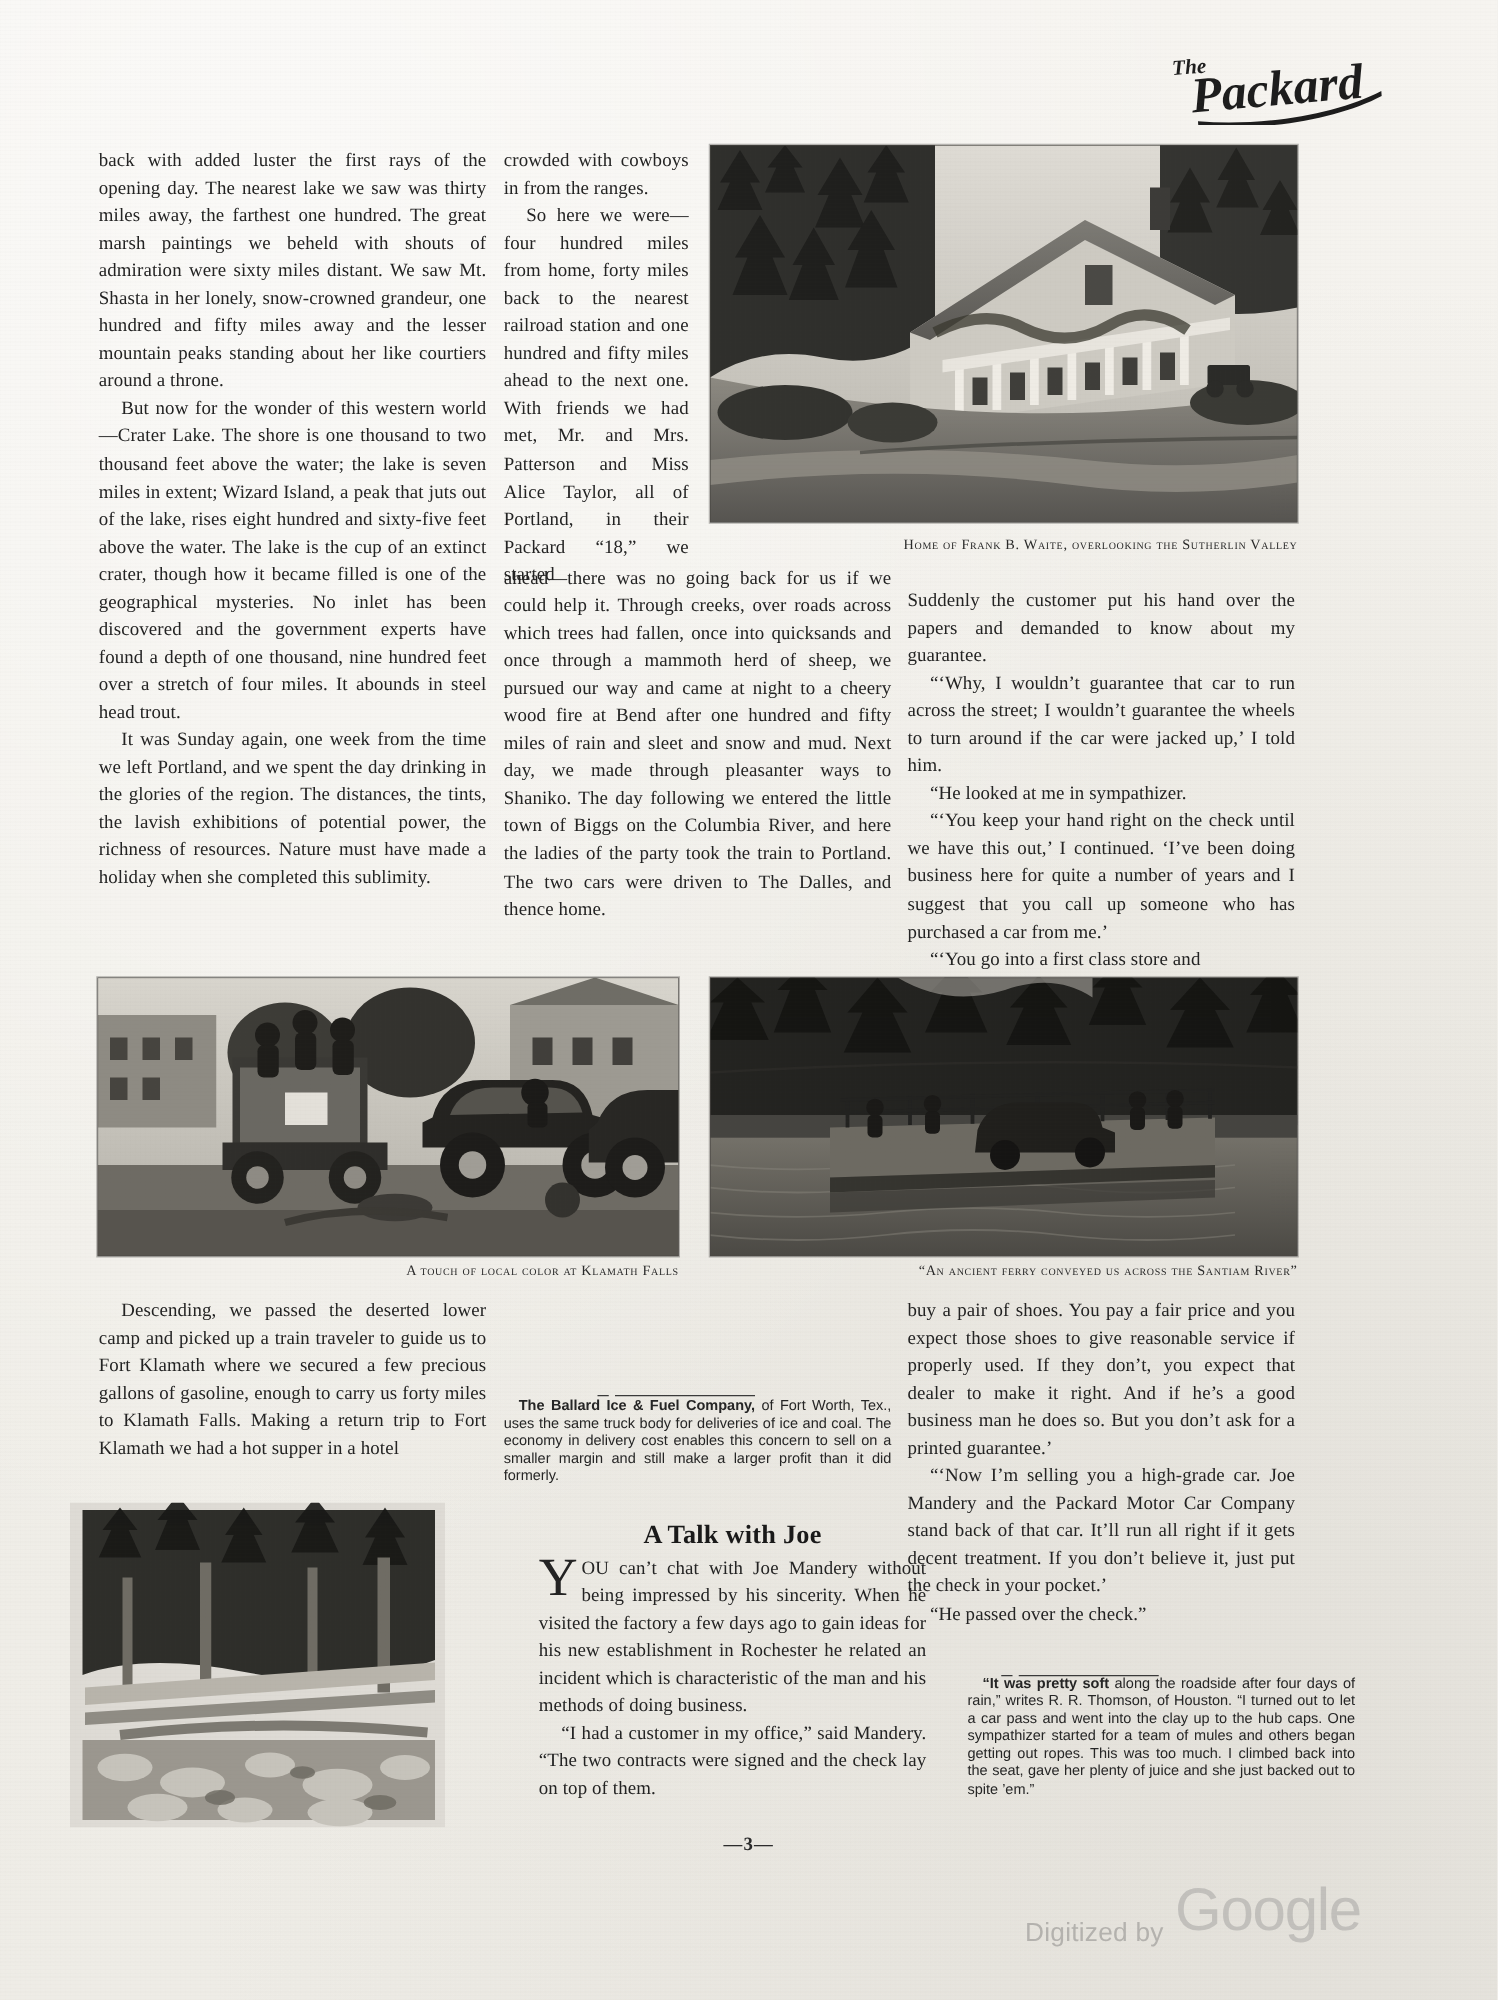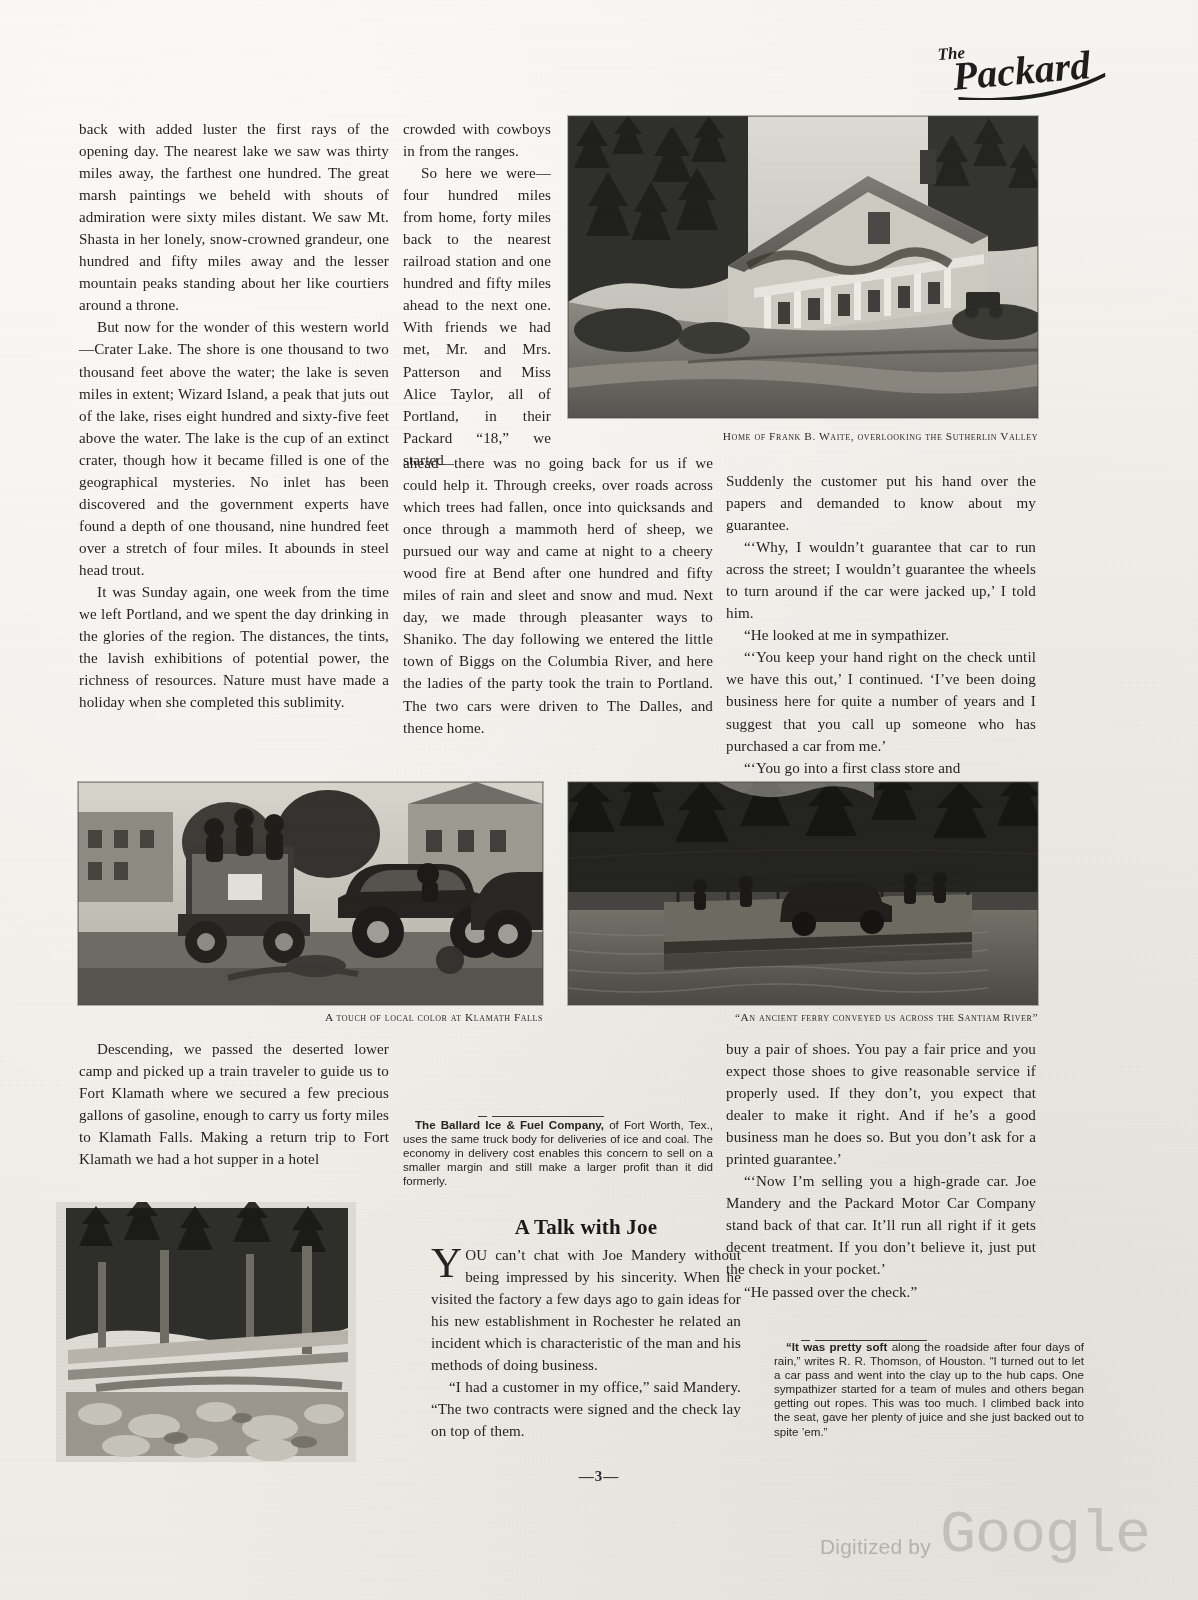--- a/index.html
+++ b/index.html
@@ -112,22 +112,22 @@
     position:absolute;left:820px;top:1495px;width:280px;height:70px;
     color:#b9b7b4;
   }
   .goog .dig{
     position:absolute;left:0;top:40px;
     font-family:"Liberation Sans", sans-serif;
     font-size:21px;color:#b4b2ae;letter-spacing:.2px;
   }
   .goog .gw{
     position:absolute;left:120px;top:6px;
-    font-family:Liberation Mono, monospace;
-    font-size:60px;color:#c2c0bc;letter-spacing:-1px;
+    font-family:Liberation Sans, sans-serif;
+    font-size:48px;color:#c2c0bc;letter-spacing:-1px;
   }
 </style>
 </head>
 <body>
 
 <div class="page">
 
   <div class="masthead">
     <svg width="190" height="66" viewBox="0 0 190 66" aria-hidden="true">
       <text x="8" y="26" font-family="Liberation Serif, serif" font-size="17" font-style="italic" font-weight="bold" fill="#1d1d1d" transform="rotate(-4 8 26)">The</text>

